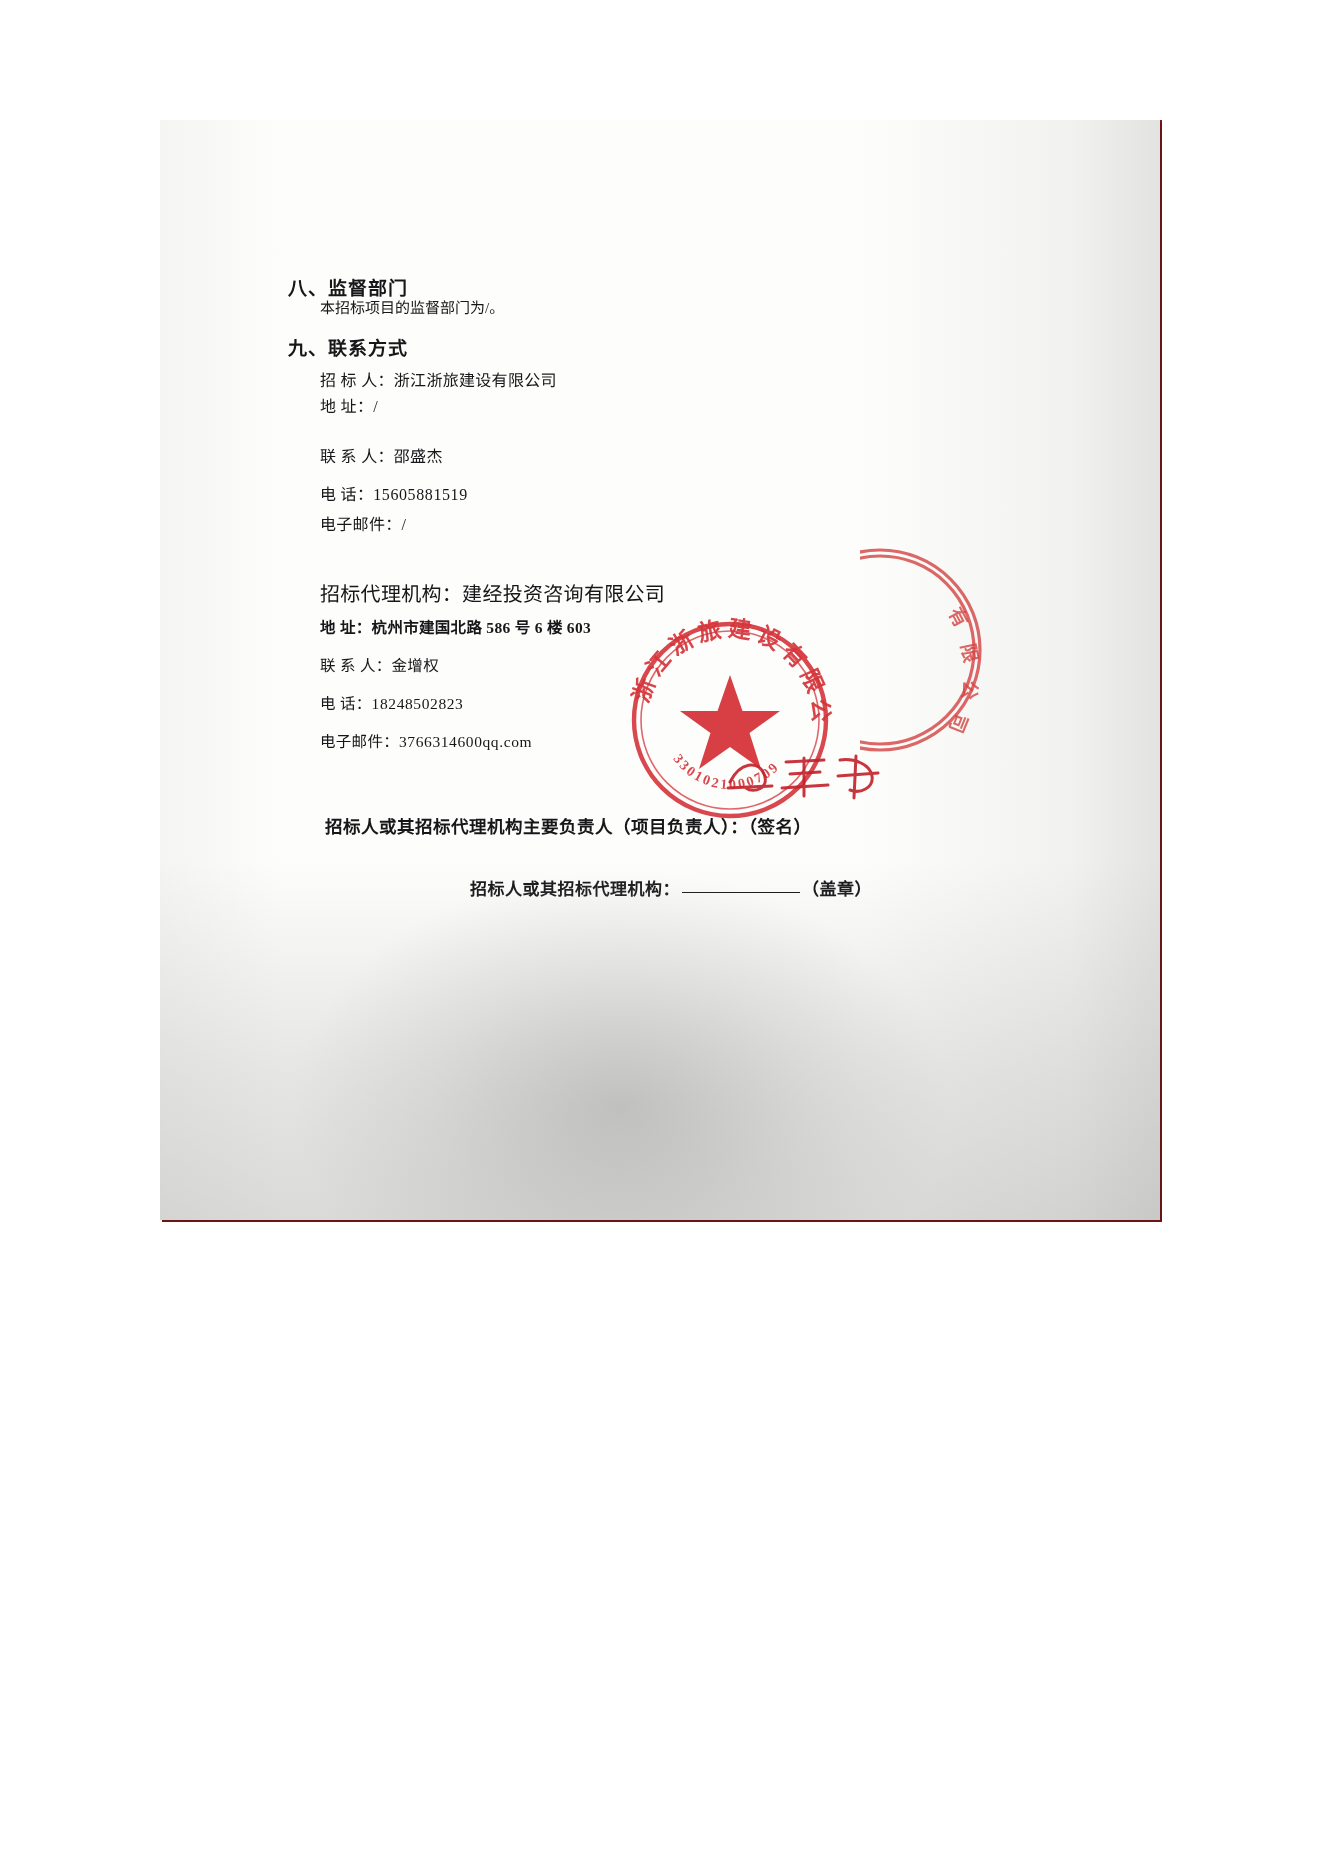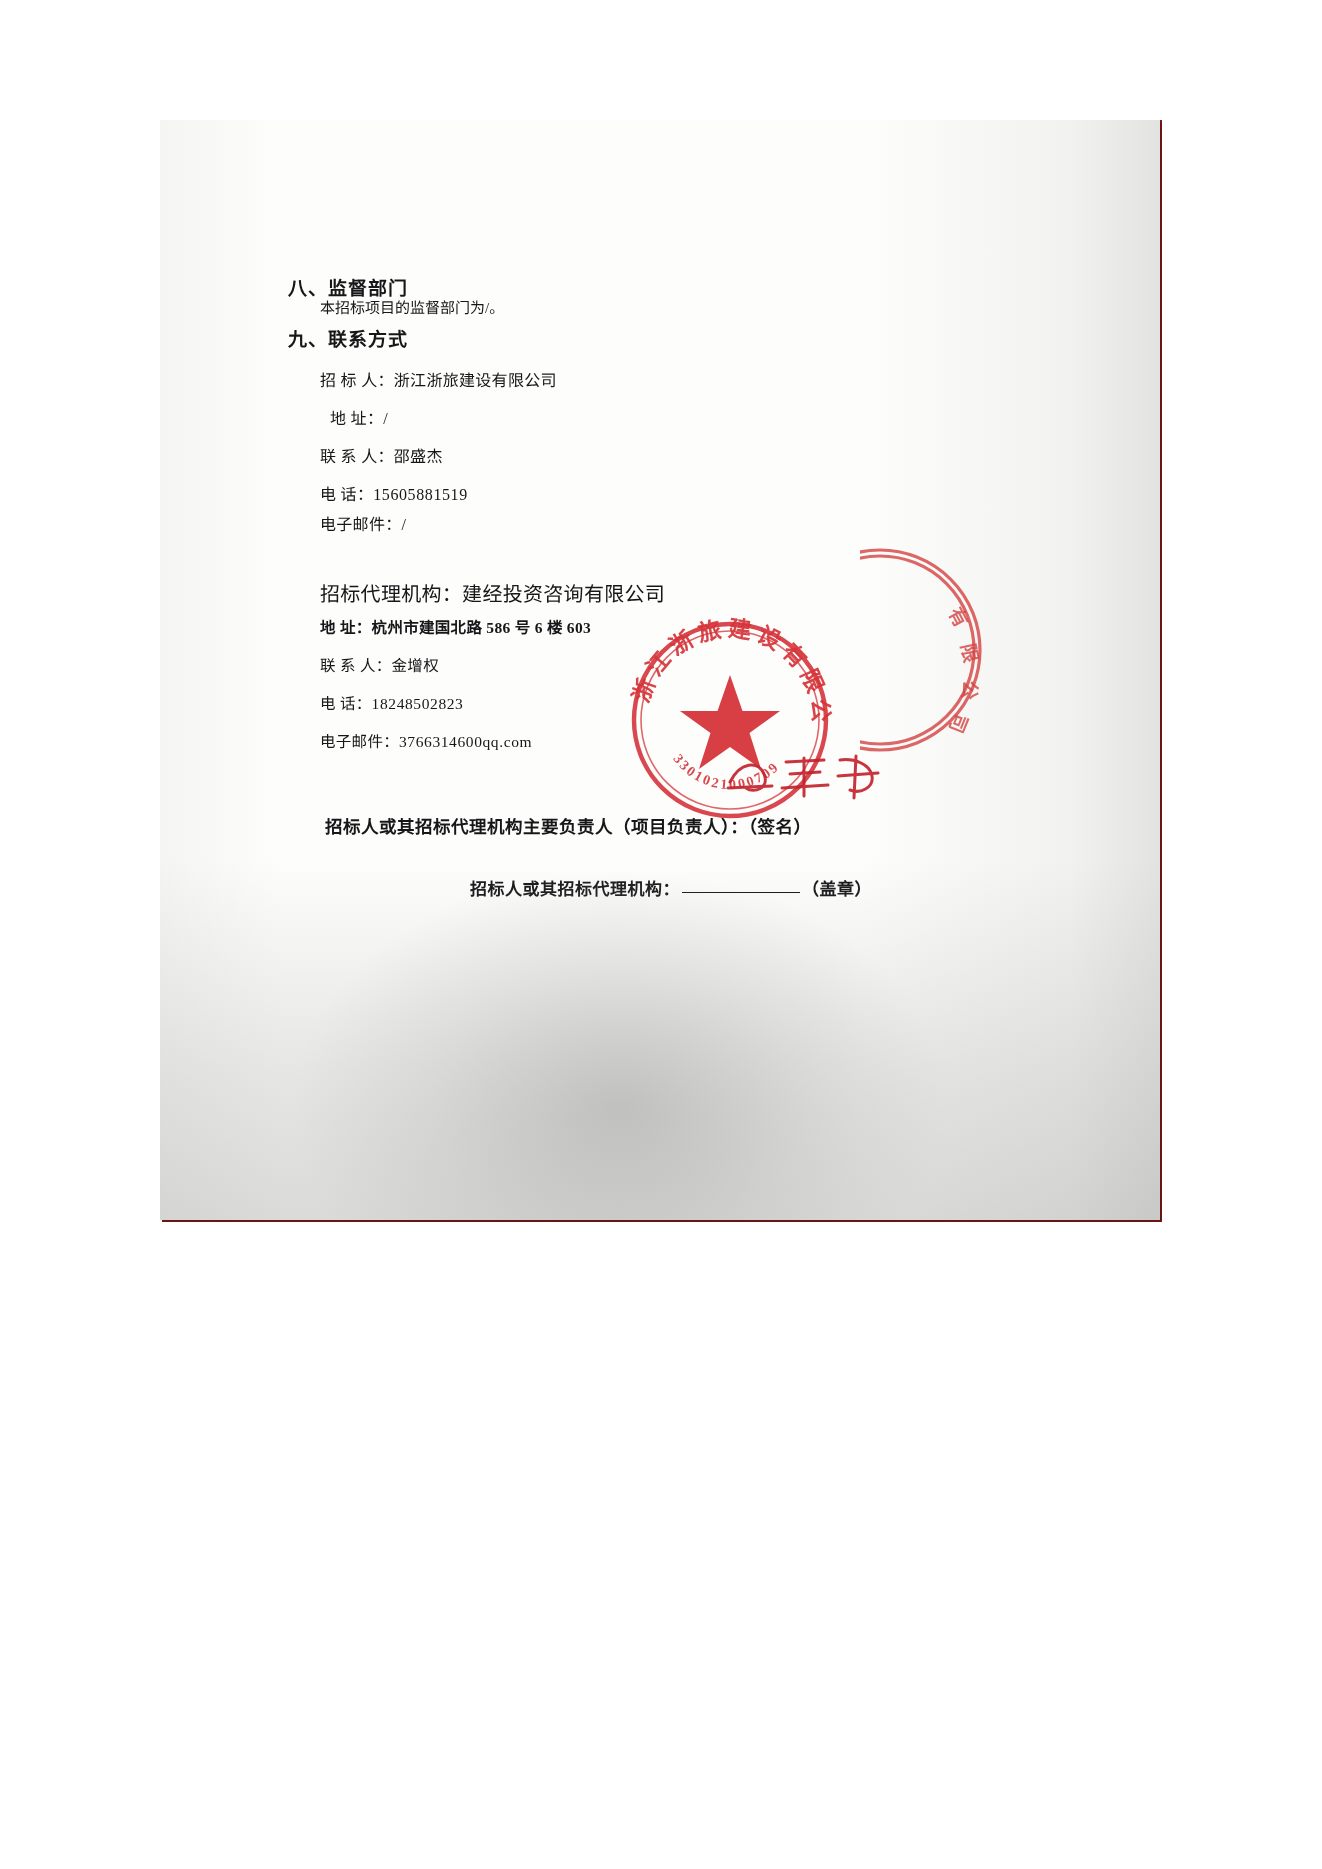--- a/index.html
+++ b/index.html
@@ -102,31 +102,31 @@
     top: 120px;
     font-size: 15.5px;
     letter-spacing: 0.4px;
   }
   .section-head {
     font-size: 19px;
     font-weight: bold;
     letter-spacing: 1px;
   }
   #sec8 { left: 128px; top: 153px; }
-  #sec9 { left: 128px; top: 204px; text-align: center; }
+  #sec9 { left: 128px; top: 213px; text-align: center; }
   #sec8-text { left: 160px; top: 176px; font-size: 15px; }
 
   .contact-row {
     left: 160px;
     font-size: 16px;
     letter-spacing: 0.3px;
   }
 
   #c1 { top: 247px; }
-  #c2 { top: 285px; margin-left: 10px; }
+  #c2 { top: 273px; }
   #c3 { top: 323px; }
   #c4 { top: 361px; }
   #c5 { top: 391px; }
 
   #a0 { top: 458px; left: 160px; font-weight: normal; font-size: 20px; }
   #a1 { top: 495px; left: 160px; font-weight: bold; font-size: 15.5px; }
   #a2 { top: 533px; left: 160px; font-weight: normal; font-size: 15.5px; }
   #a3 { top: 571px; left: 160px; font-size: 15.5px; }
   #a4 { top: 609px; left: 160px; font-size: 15.5px; }
 

